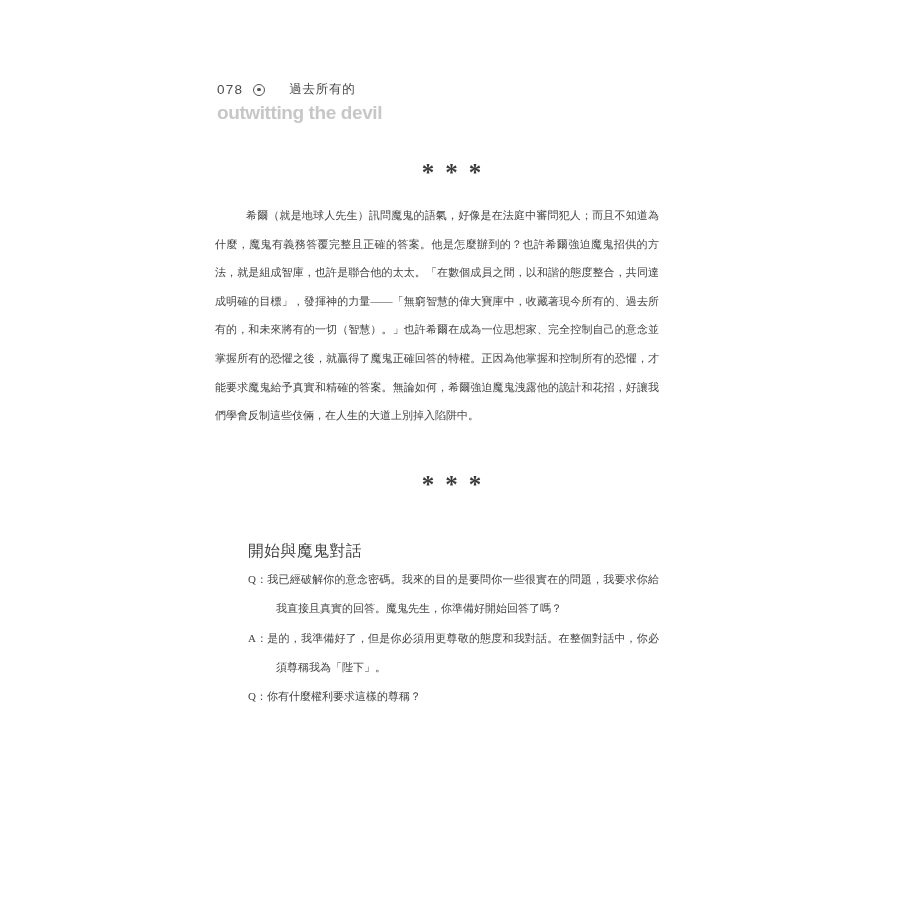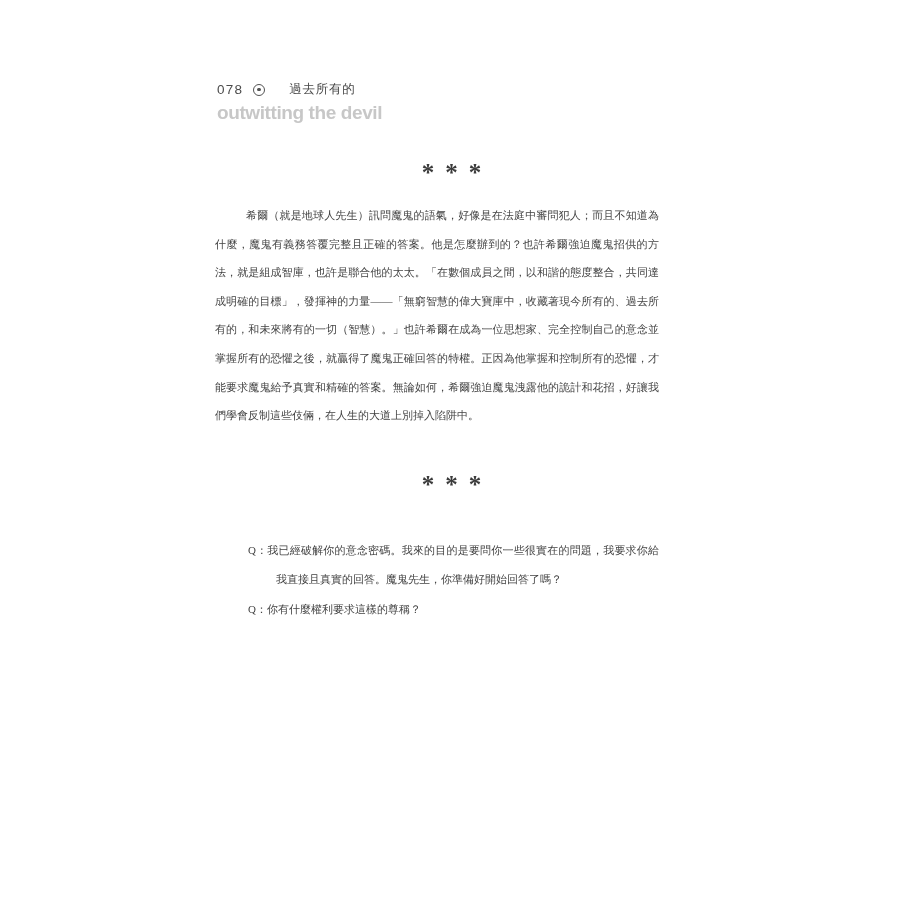--- a/index.html
+++ b/index.html
@@ -138,22 +138,24 @@
 
   <main class="content">
 
     <div class="star-sep">***</div>
 
     <p class="intro">希爾（就是地球人先生）訊問魔鬼的語氣，好像是在法庭中審問犯人；而且不知道為什麼，魔鬼有義務答覆完整且正確的答案。他是怎麼辦到的？也許希爾強迫魔鬼招供的方法，就是組成智庫，也許是聯合他的太太。「在數個成員之間，以和諧的態度整合，共同達成明確的目標」，發揮神的力量——「無窮智慧的偉大寶庫中，收藏著現今所有的、過去所有的，和未來將有的一切（智慧）。」也許希爾在成為一位思想家、完全控制自己的意念並掌握所有的恐懼之後，就贏得了魔鬼正確回答的特權。正因為他掌握和控制所有的恐懼，才能要求魔鬼給予真實和精確的答案。無論如何，希爾強迫魔鬼洩露他的詭計和花招，好讓我們學會反制這些伎倆，在人生的大道上別掉入陷阱中。</p>
 
     <div class="star-sep star-sep-2">***</div>
 
     <section class="dialogue">
+      <h2 class="dialogue-heading">開始與魔鬼對話</h2>
 
       <p class="qa"><span>Q</span><span>：</span><span>我已經破解你的意念密碼。我來的目的是要問你一些很實在的問題，我要求你給我直接且真實的回答。魔鬼先生，你準備好開始回答了嗎？</span></p>
 
+      <p class="qa"><span>A</span><span>：</span><span>是的，我準備好了，但是你必須用更尊敬的態度和我對話。在整個對話中，你必須尊稱我為「陛下」。</span></p>
 
       <p class="qa"><span>Q</span><span>：</span><span>你有什麼權利要求這樣的尊稱？</span></p>
     </section>
 
   </main>
 
 </div>
 
 </body></html>

